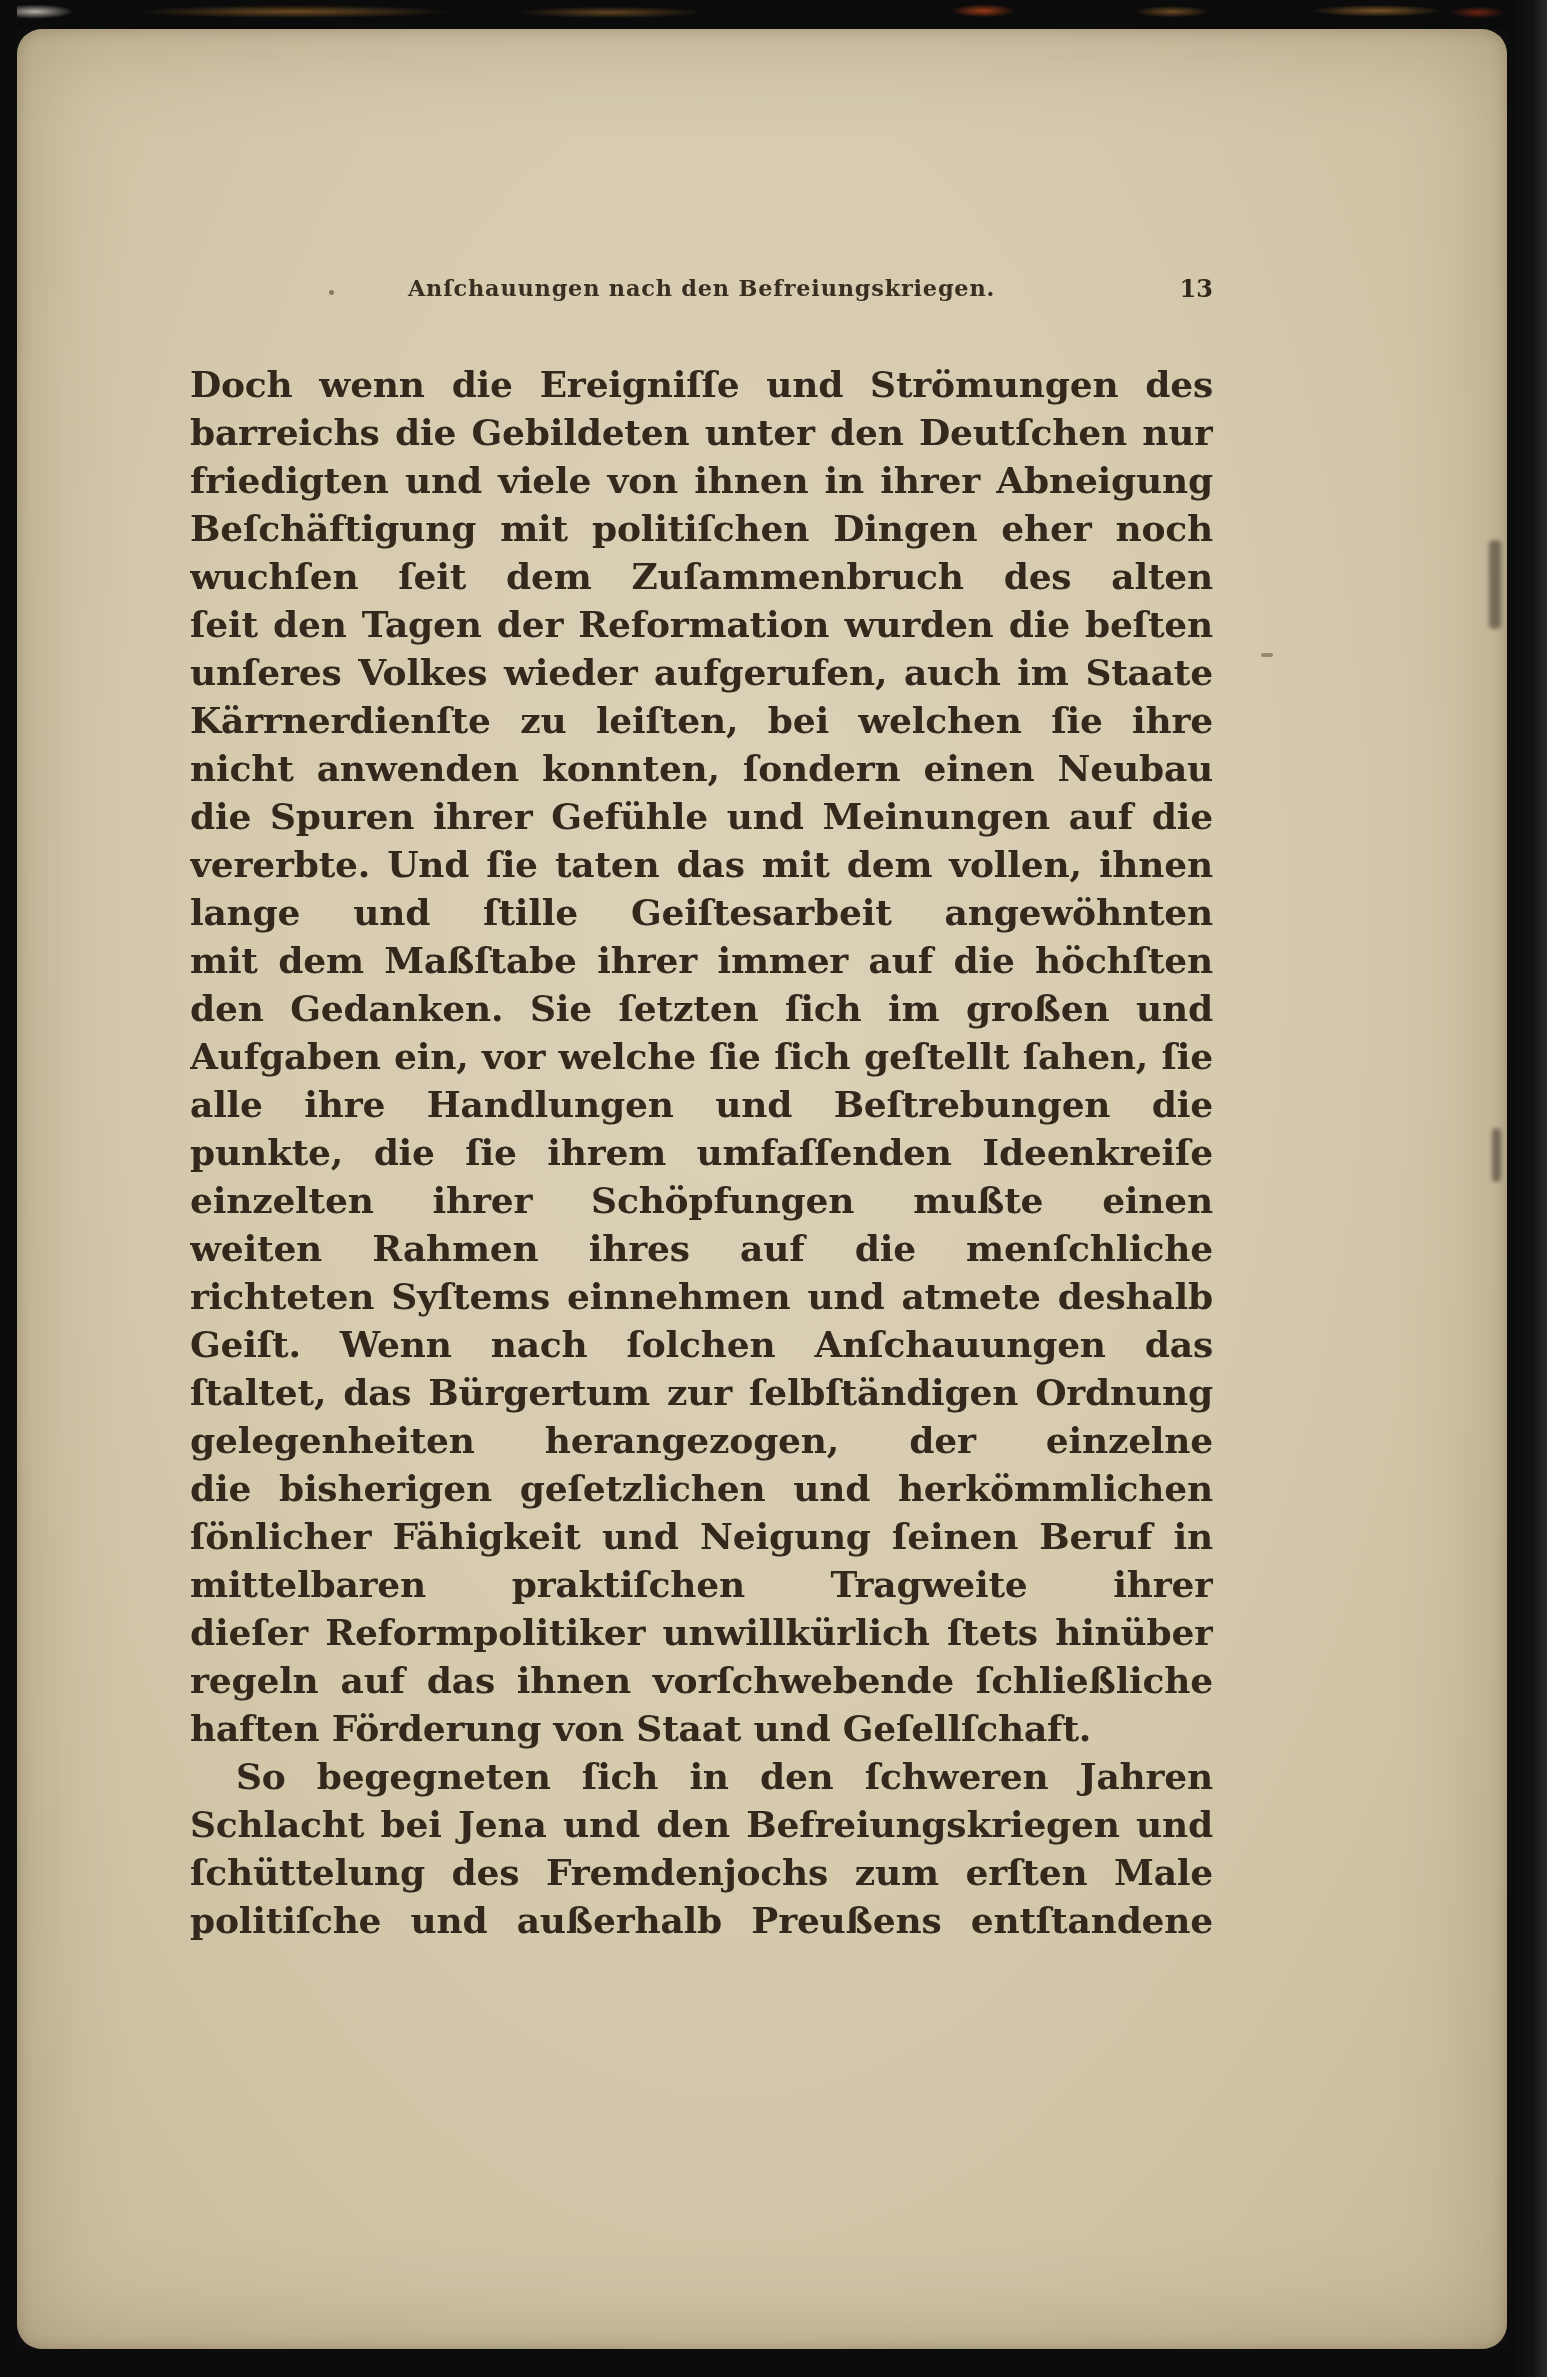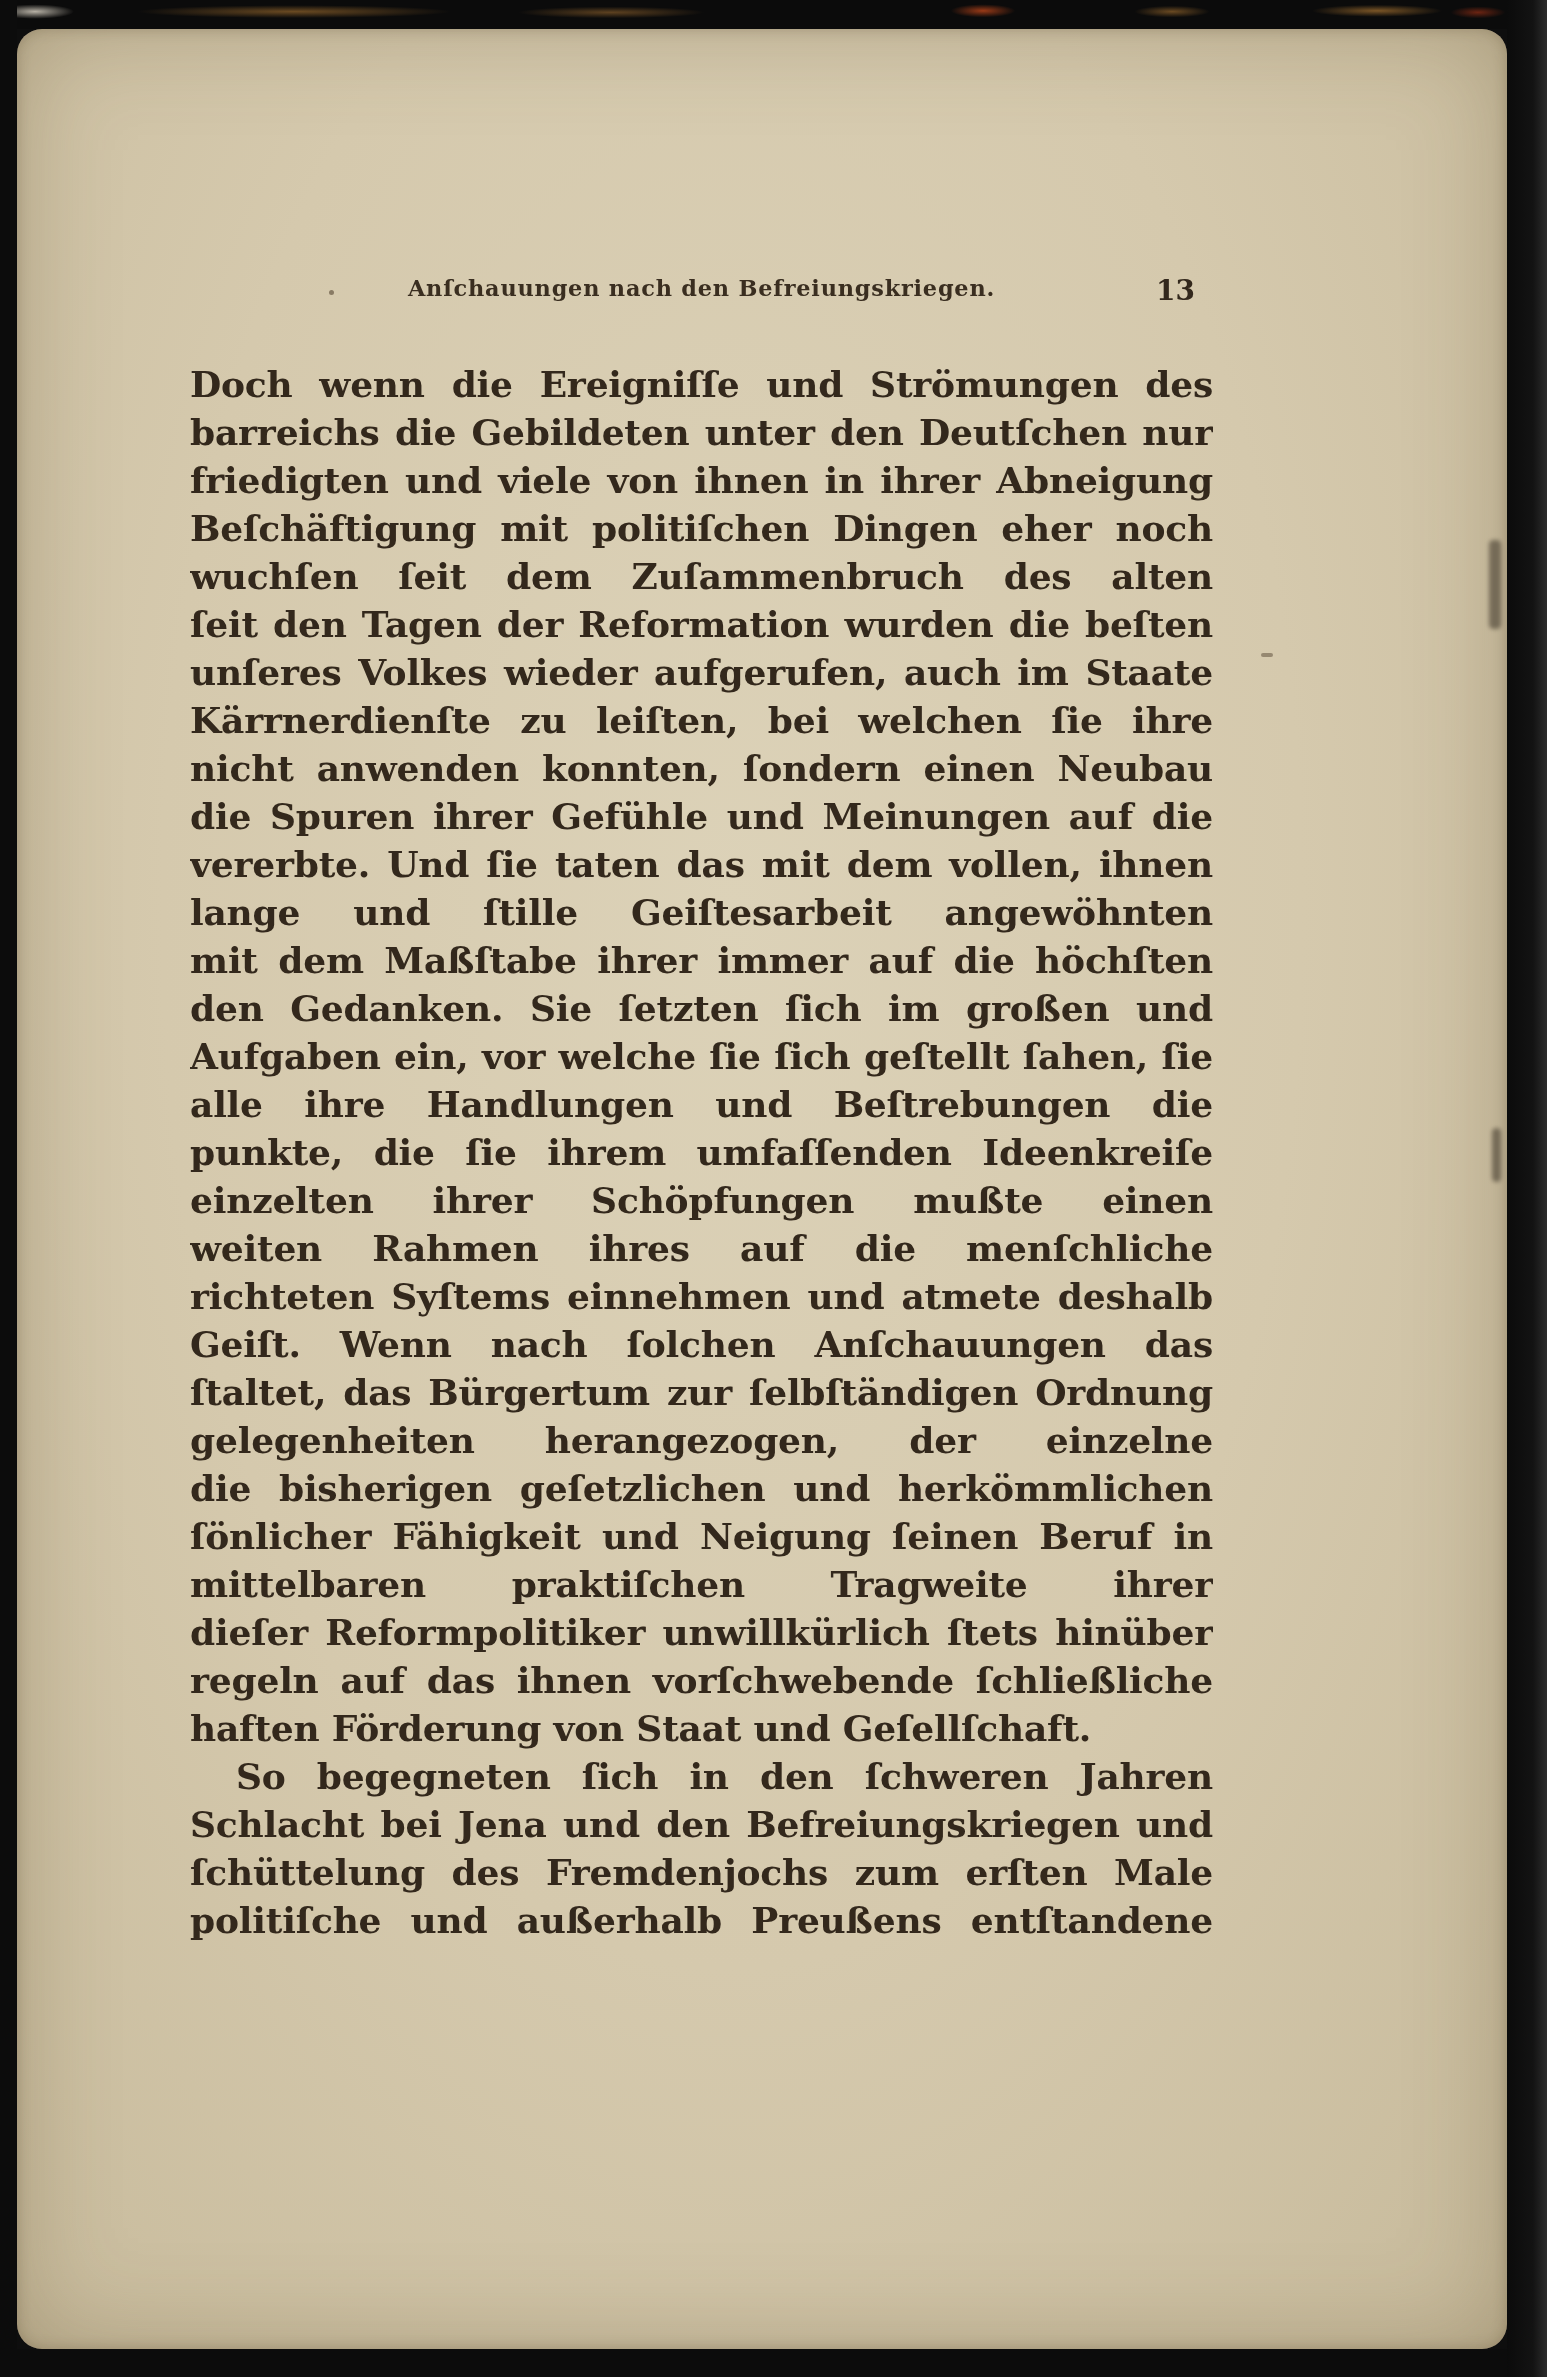--- a/index.html
+++ b/index.html
@@ -52,22 +52,22 @@
   .header {
     position:absolute; left:173px; top:246px; width:1023px;
     text-align:center;
     color:#3a2e20;
   }
   .header-title {
     display:inline-block;
     font-size:22.4px; font-weight:bold; letter-spacing:0.8px;
   }
   .page-number {
-    position:absolute; right:18px; top:-1.5px;
-    font-size:28px; font-weight:bold; color:#33281c;
+    position:absolute; right:0; top:-1.5px;
+    font-size:24px; font-weight:bold; color:#33281c;
   }
 
   
   .body-text {
     position:absolute; left:173px; top:331px; width:1023px;
     color:#33281c;
     font-size:36px; font-weight:bold; letter-spacing:-0.2px;
   }
   .paragraph { margin:0; }
   .line {

